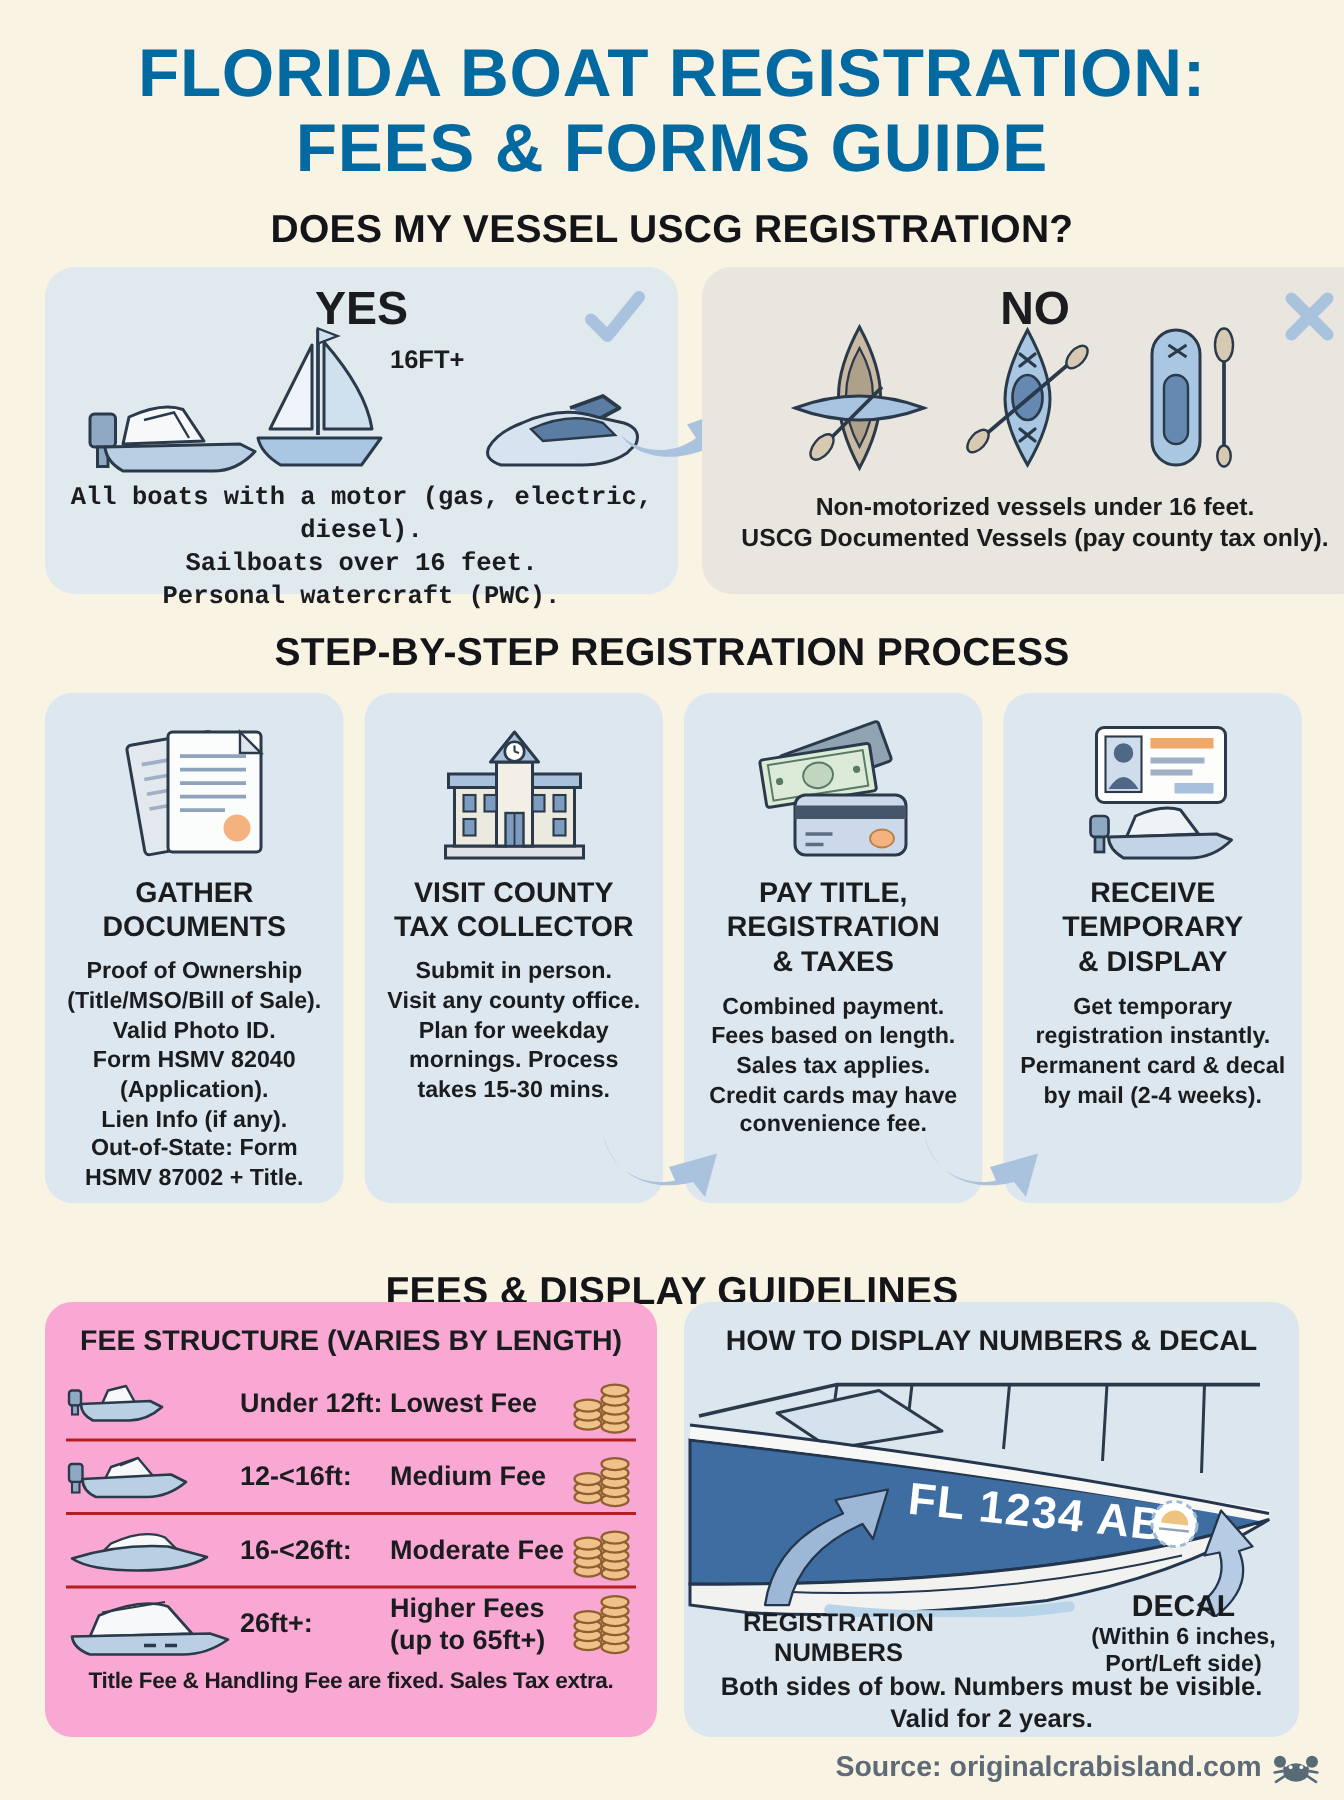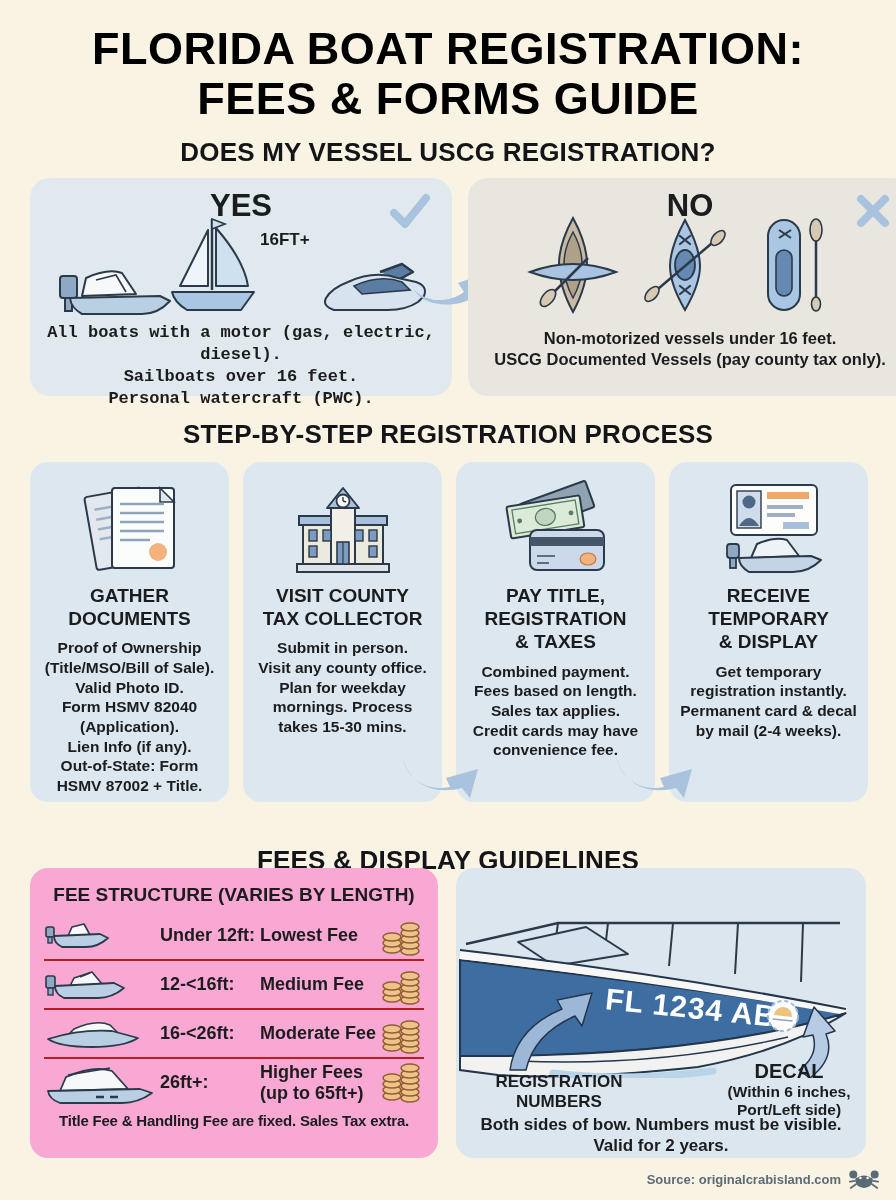--- a/index.html
+++ b/index.html
@@ -1,20 +1,20 @@
 <!DOCTYPE html>
 <html><head>
 <meta charset="utf-8">
 <style>
   html,body{margin:0;padding:0;background:#f9f3e4;}
   body{width:896px;height:1200px;font-family:"Liberation Sans",sans-serif;color:#1b1c1e;position:relative;overflow:hidden;}
   .page{position:absolute;left:0;top:0;width:896px;height:1200px;}
   .pre{white-space:pre-line;}
   .main-title{position:absolute;top:24px;left:0;width:896px;margin:0;text-align:center;
-    color:#000000;font-size:45px;line-height:1.12;font-weight:800;letter-spacing:.5px;}
+    color:#0369a1;font-size:45px;line-height:1.12;font-weight:800;letter-spacing:.5px;}
   .main-title span{display:block;}
   .h2{position:absolute;left:0;width:896px;text-align:center;font-size:26px;font-weight:800;color:#141518;letter-spacing:.2px;}
   .h2-1{top:137px;}.h2-2{top:419px;}.h2-3{top:845px;}
 
   .yes-panel{position:absolute;left:30px;top:178px;width:422px;height:218px;background:#e0e9ee;border-radius:20px;}
   .no-panel{position:absolute;left:468px;top:178px;width:444px;height:218px;background:#e9e6df;border-radius:20px;}
   .panel-label{position:absolute;top:10px;left:0;width:100%;text-align:center;font-size:31px;font-weight:800;}
   .mark-icon{position:absolute;top:16px;right:22px;}
   .panel-desc{position:absolute;left:0;width:100%;text-align:center;font-weight:600;line-height:1.3;}
   .yes-desc{top:144px;font-size:17px;font-family:Liberation Mono, monospace;}
@@ -47,21 +47,21 @@
   .disp-panel{position:absolute;left:456px;top:868px;width:410px;height:290px;background:#dbe6ee;border-radius:18px;}
   .disp-title{margin:16px 0 0;text-align:center;font-size:19px;font-weight:800;}
   .disp-svg{position:absolute;left:2px;top:42px;width:406px;height:168px;}
   .lbl-reg{position:absolute;left:8px;top:204px;width:190px;text-align:center;font-size:17px;font-weight:800;line-height:1.2;}
   .lbl-decal{position:absolute;left:260px;top:192px;width:146px;text-align:center;}
   .lbl-decal-title{font-size:20px;font-weight:800;}
   .lbl-decal-note{font-size:15.5px;font-weight:600;line-height:1.18;}
   .disp-foot{position:absolute;left:0;top:246px;width:100%;text-align:center;font-size:17px;font-weight:600;line-height:1.25;}
 
   .source{position:absolute;top:1167px;right:16px;display:flex;align-items:center;gap:7px;
-    font-size:13px;font-weight:600;color:#5e6a76;}
+    font-size:19px;font-weight:600;color:#5e6a76;}
 </style>
 </head>
 <body>
 
 <div class="page">
 
   <h1 class="main-title">
     <span>FLORIDA BOAT REGISTRATION:</span>
     <span>FEES &amp; FORMS GUIDE</span>
   </h1>
@@ -340,20 +340,21 @@
               <ellipse cx="32" cy="12" rx="9" ry="4"></ellipse>
               <ellipse cx="32" cy="6" rx="9" ry="4"></ellipse>
           </g>
         </svg>
       </div>
     </div>
     <div class="fee-foot">Title Fee &amp; Handling Fee are fixed. Sales Tax extra.</div>
   </section>
 
   <section class="disp-panel">
+    <div class="disp-title">HOW TO DISPLAY NUMBERS &amp; DECAL</div>
     <svg class="disp-svg" viewBox="0 0 406 168">
       <path d="M8 34 L100 13 L382 13" fill="none" stroke="#2b3a4a" stroke-width="2.5"></path>
       <path d="M100 13 L96 42 M150 13 L146 48 M215 13 L211 56 M280 13 L277 64 M345 13 L343 72" stroke="#2b3a4a" stroke-width="2"></path>
       <path d="M60 32 L128 17 L170 44 L96 56 Z" fill="#d4e2ee" stroke="#2b3a4a" stroke-width="2" stroke-linejoin="round"></path>
       <path d="M2 50 Q210 74 388 103 Q240 148 2 146 Z" fill="#3d6da1" stroke="#24364d" stroke-width="2"></path>
       <path d="M2 45 Q210 69 388 101" fill="none" stroke="#f7f8f6" stroke-width="8"></path>
       <path d="M2 40 Q210 64 388 99" fill="none" stroke="#24364d" stroke-width="2"></path>
       <path d="M2 146 Q240 148 388 103 Q330 140 240 157 Q120 170 40 165 L2 160 Z" fill="#f2f3f0" stroke="#24364d" stroke-width="2"></path>
       <path d="M60 151 Q200 157 330 127" fill="none" stroke="#24364d" stroke-width="1.4"></path>
       <path d="M95 163 Q170 172 255 161" fill="none" stroke="#b8d4e8" stroke-width="7" stroke-linecap="round"></path>

